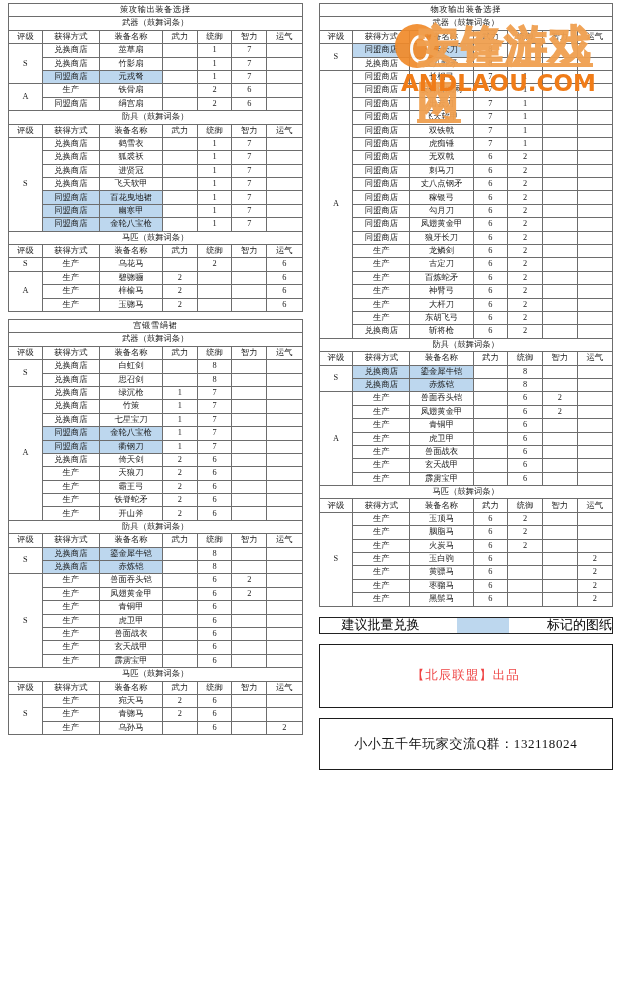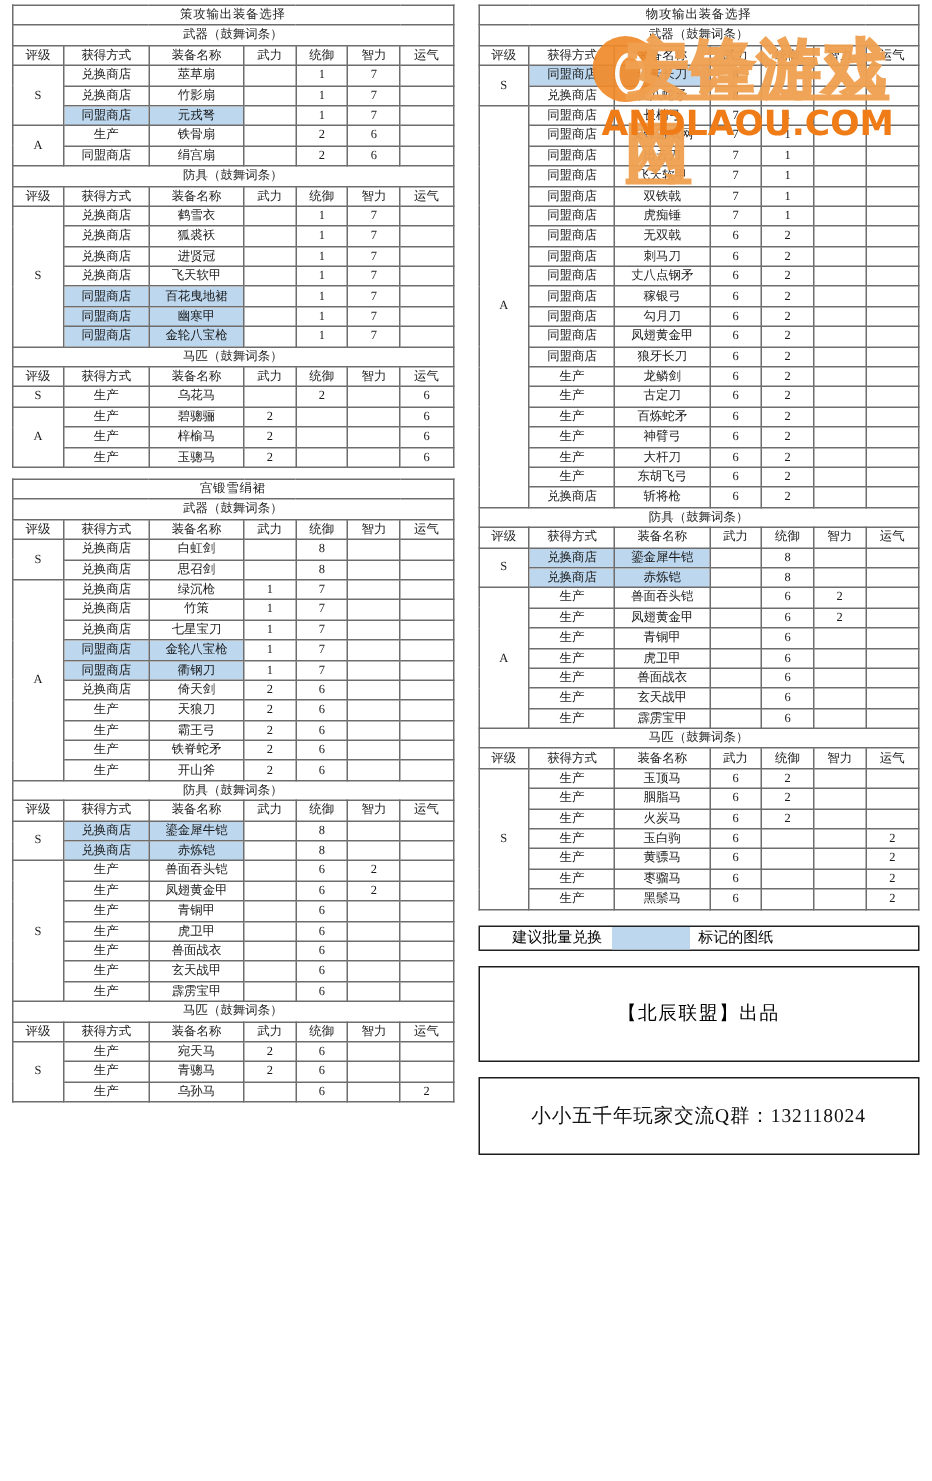--- a/index.html
+++ b/index.html
@@ -78,35 +78,36 @@
   col.c-name  { width: 21.5%; }
   col.c-wu    { width: 11.8%; }
   col.c-tong  { width: 11.8%; }
   col.c-zhi   { width: 11.9%; }
   col.c-yun   { width: 12.0%; }
   .notice-row {
     display: flex;
     align-items: center;
     height: 17px;
     border: 1.6px solid #222;
-    font-size: 10px;
+    font-size: 13px;
+    justify-content: space-between;
   }
   .notice-row .lbl { padding-left: 22px; }
   .notice-row .swatch {
     width: 52px; height: 100%;
     background: #bdd7ee;
     margin: 0 6px;
   }
   .notice-big {
     border: 1.8px solid #1d1d1d;
     height: 64px;
     display: flex; align-items: center; justify-content: center;
     font-size: 12.5px;
     letter-spacing: 1px;
-    color: #000000;
+    color: #ef4444;
   }
   .notice-qq {
     border: 1.8px solid #1d1d1d;
     height: 52px;
     display: flex; align-items: center; justify-content: center;
     font-size: 13px;
     letter-spacing: 0.6px;
     color: #111;
   }
 

